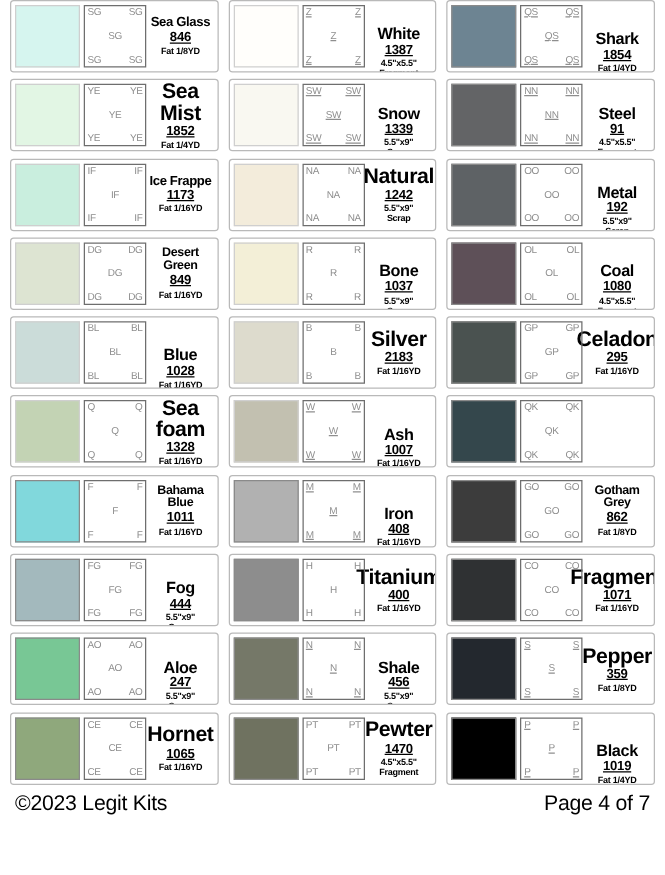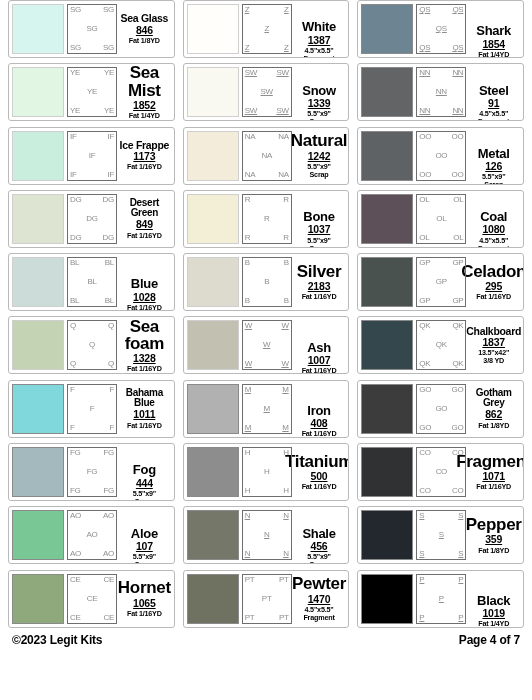--- a/index.html
+++ b/index.html
@@ -139,22 +139,22 @@
   }
   
   .footer {
     display: flex;
     justify-content: space-between;
     align-items: baseline;
     padding: 5px 4px 0 4px;
   }
   .footer-left,
   .footer-right {
-    font-size: 12px;
-    font-weight: bold;
+    font-size: 17px;
+    font-weight: normal;
     letter-spacing: -0.2px;
     white-space: nowrap;
   }
 </style>
 </head>
 <body>
 
 <div class="page">
 
 
@@ -339,21 +339,21 @@
             <div class="code-row mid">
               <span class="code">AO</span>
             </div>
             <div class="code-row">
               <span class="code">AO</span>
               <span class="code">AO</span>
             </div>
           </div>
           <div class="meta">
             <div class="cname s-xl">Aloe</div>
-            <div class="cnum">107</div>
+            <div class="cnum">247</div>
             <div class="ccut">5.5"x9"
 Scrap</div>
           </div>
         </div>
         <div class="card">
           <div class="swatch dark-border" style="background: rgb(143, 168, 124);"></div>
           <div class="codebox">
             <div class="code-row">
               <span class="code">CE</span>
               <span class="code">CE</span>
@@ -535,21 +535,21 @@
             <div class="code-row mid">
               <span class="code">H</span>
             </div>
             <div class="code-row">
               <span class="code">H</span>
               <span class="code">H</span>
             </div>
           </div>
           <div class="meta">
             <div class="cname s-lg">Titanium</div>
-            <div class="cnum">500</div>
+            <div class="cnum">400</div>
             <div class="ccut">Fat 1/16YD</div>
           </div>
         </div>
         <div class="card">
           <div class="swatch dark-border" style="background: rgb(117, 120, 104);"></div>
           <div class="codebox">
             <div class="code-row">
               <span class="code ul">N</span>
               <span class="code ul">N</span>
             </div>
@@ -645,21 +645,21 @@
             <div class="code-row mid">
               <span class="code">OO</span>
             </div>
             <div class="code-row">
               <span class="code">OO</span>
               <span class="code">OO</span>
             </div>
           </div>
           <div class="meta">
             <div class="cname s-xl">Metal</div>
-            <div class="cnum">126</div>
+            <div class="cnum">192</div>
             <div class="ccut">5.5"x9"
 Scrap</div>
           </div>
         </div>
         <div class="card">
           <div class="swatch dark-border" style="background: rgb(94, 80, 88);"></div>
           <div class="codebox">
             <div class="code-row">
               <span class="code">OL</span>
               <span class="code">OL</span>
@@ -707,26 +707,20 @@
               <span class="code">QK</span>
               <span class="code">QK</span>
             </div>
             <div class="code-row mid">
               <span class="code">QK</span>
             </div>
             <div class="code-row">
               <span class="code">QK</span>
               <span class="code">QK</span>
             </div>
-          </div>
-          <div class="meta">
-            <div class="cname s-md">Chalkboard</div>
-            <div class="cnum">1837</div>
-            <div class="ccut">13.5"x42"
-3/8 YD</div>
           </div>
         </div>
         <div class="card">
           <div class="swatch dark-border" style="background: rgb(60, 60, 60);"></div>
           <div class="codebox">
             <div class="code-row">
               <span class="code">GO</span>
               <span class="code">GO</span>
             </div>
             <div class="code-row mid">

